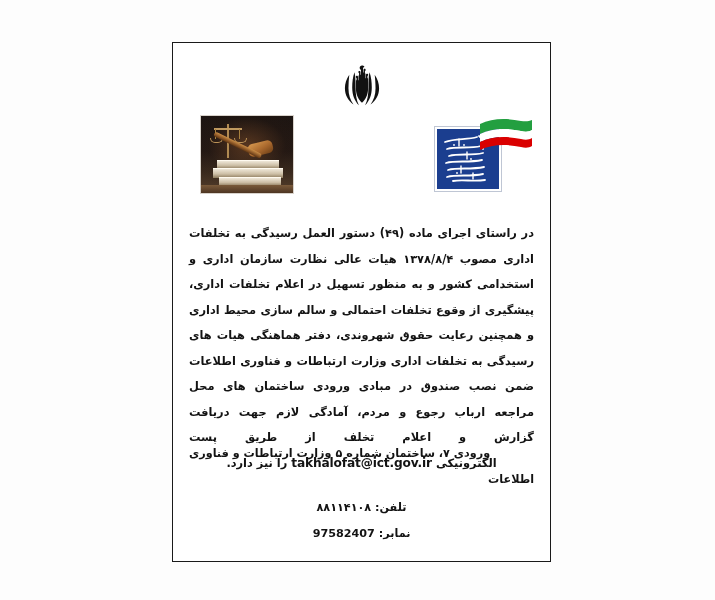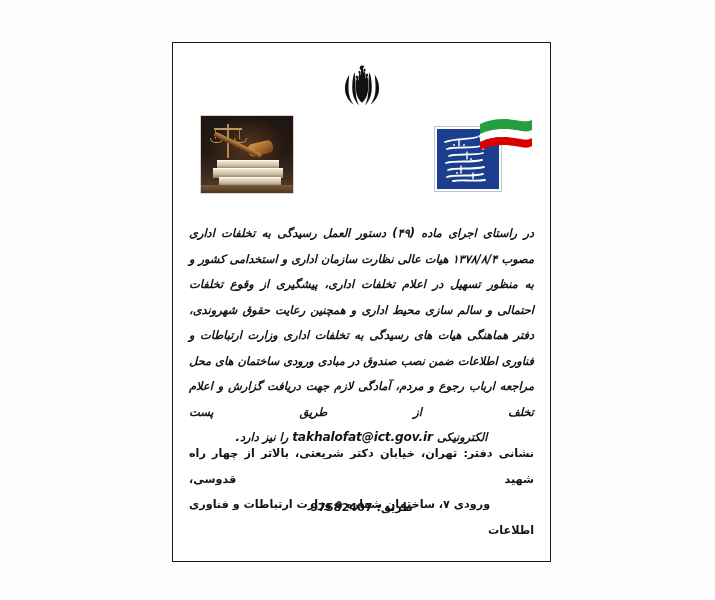--- a/index.html
+++ b/index.html
@@ -183,21 +183,20 @@
     right: 16px;
     top: 178px;
     direction: rtl;
     text-align: justify;
     text-align-last: justify;
     font-family: "DejaVu Sans", "Liberation Sans", sans-serif;
     font-size: 11.4px;
     font-weight: 700;
     line-height: 25.5px;
     color: #131313;
-    font-style: italic;
   }
   .body-text p {
     margin: 0;
   }
   .para-tail {
     text-align: right;
     text-align-last: center;
   }
   .email {
     direction: ltr;
@@ -325,25 +324,28 @@
     <div class="body-text">
       <p>در راستای اجرای ماده (۴۹) دستور العمل رسیدگی به تخلفات اداری مصوب ۱۳۷۸/۸/۴ هیات عالی نظارت سازمان اداری و استخدامی کشور و به منظور تسهیل در اعلام تخلفات اداری، پیشگیری از وقوع تخلفات احتمالی و سالم سازی محیط اداری و همچنین رعایت حقوق شهروندی، دفتر هماهنگی هیات های رسیدگی به تخلفات اداری وزارت ارتباطات و فناوری اطلاعات ضمن نصب صندوق در مبادی ورودی ساختمان های محل مراجعه ارباب رجوع و مردم، آمادگی لازم جهت دریافت گزارش و اعلام تخلف از طریق پست</p>
       <p class="para-tail">
         <span>الکترونیکی</span>
         <span class="email">takhalofat@ict.gov.ir</span>
         <span>را نیز دارد.</span>
       </p>
     </div>
 
     <div class="address-block">
-      <p class="addr-line">نشانی دفتر: تهران، خیابان دکتر شریعتی، بالاتر از چهار راه شهید قدوسی،</p>
       <p class="addr-line second">ورودی ۷، ساختمان شماره ۵ وزارت ارتباطات و فناوری اطلاعات</p>
     </div>
 
     <div class="contact-block">
       <p class="contact-line">
-        <span>طریق:</span>
+        <span>تلفن:</span>
+        <span class="num">۸۸۱۱۴۱۰۸</span>
+      </p>
+      <p class="contact-line">
+        <span>نمابر:</span>
         <span class="num">97582407</span>
       </p>
     </div>
 
   </div>
 </div>
 
 </body></html>

